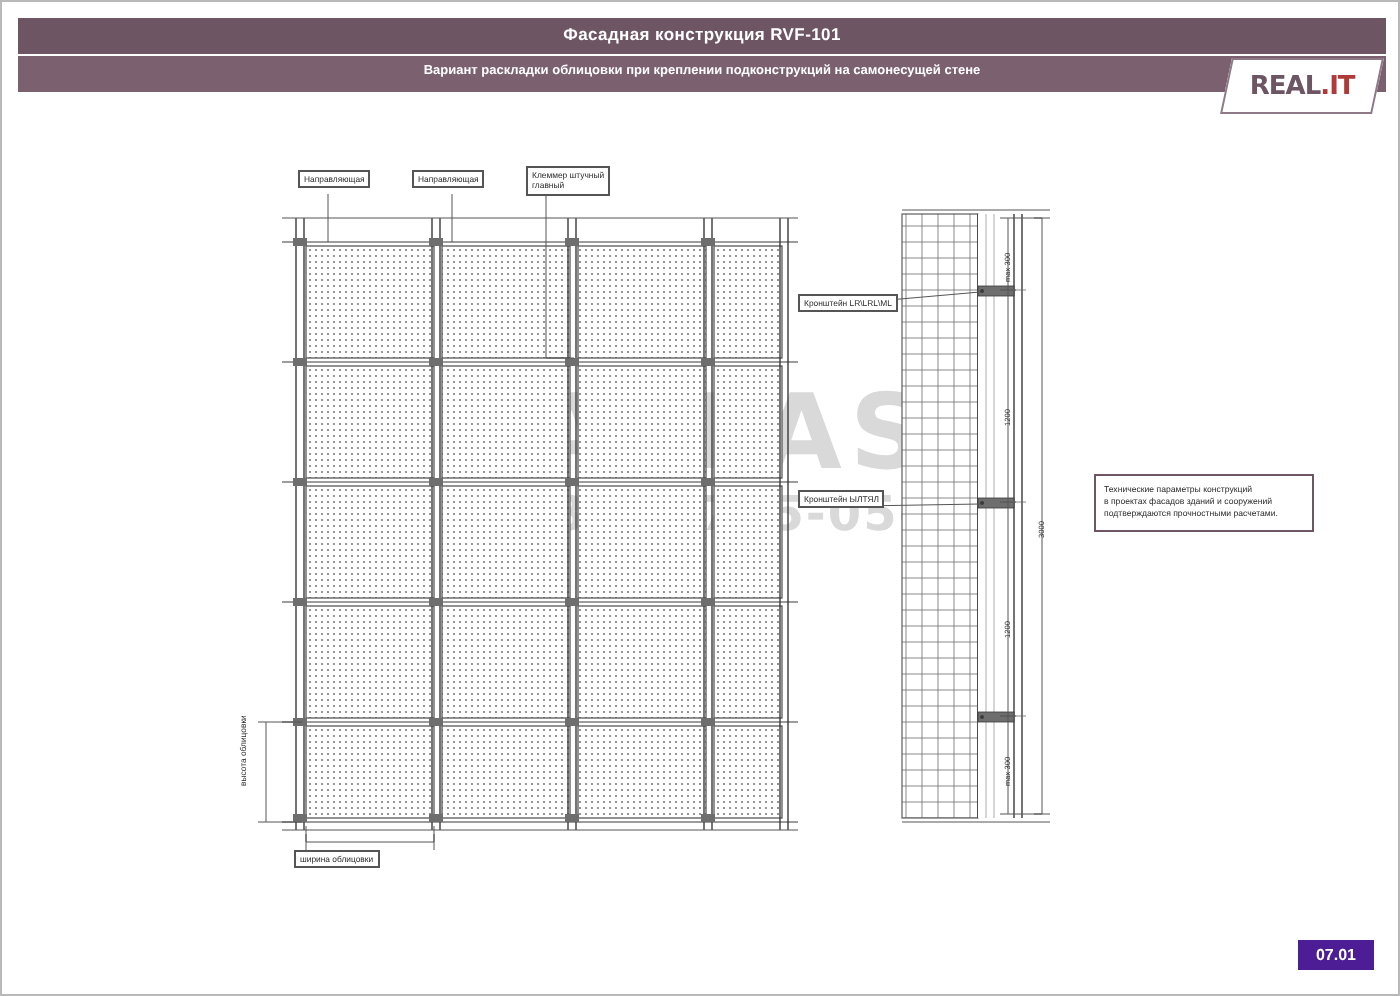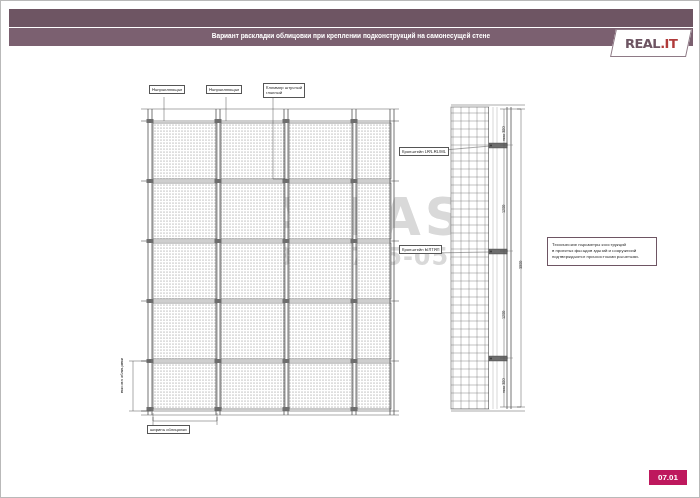--- a/index.html
+++ b/index.html
@@ -83,32 +83,33 @@
     position:absolute;font-size:4.2px;color:#2b2b2b;white-space:nowrap;
     transform-origin:0 0;transform:rotate(-90deg);
   }
   .note{
     position:absolute;left:546px;top:236px;width:100px;
     border:.8px solid #6e5563;background:#fff;
     padding:4px 4px;font-size:4.3px;line-height:1.45;color:#2b2b2b;
   }
   .pagenum{
     position:absolute;right:12px;bottom:12px;
-    background:#be185d;color:#fff;font-size:8px;font-weight:bold;
+    background:#4c1d95;color:#fff;font-size:8px;font-weight:bold;
     padding:3px 9px;
   }
 </style>
 </head>
 <body>
 
 <div class="page">
 
   <div class="hdr">
     <div class="hdr-bar1"></div>
     <div class="hdr-bar2"></div>
+    <div class="hdr-t1">Фасадная конструкция RVF-101</div>
     <div class="hdr-t2">Вариант раскладки облицовки при креплении подконструкций на самонесущей стене</div>
     <div class="logo">
       <span class="logo-txt"><span>REAL</span><span class="logo-dot">.IT</span></span>
     </div>
   </div>
 
 
   <div class="wm">
     <div class="wm-main">ALFAS</div>
     <div class="wm-sub">8 (800) 775-05-93</div>

